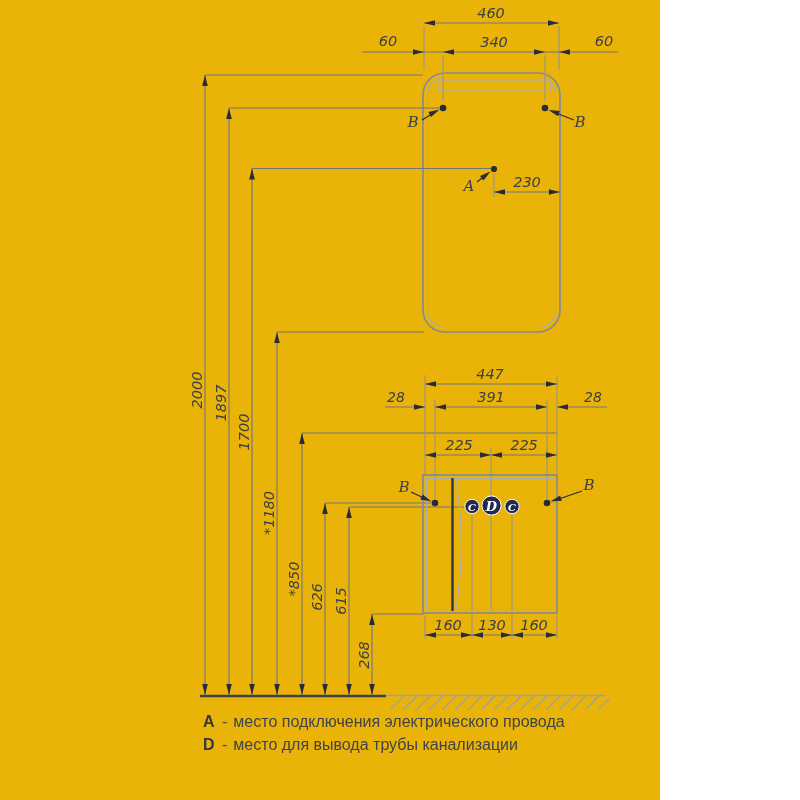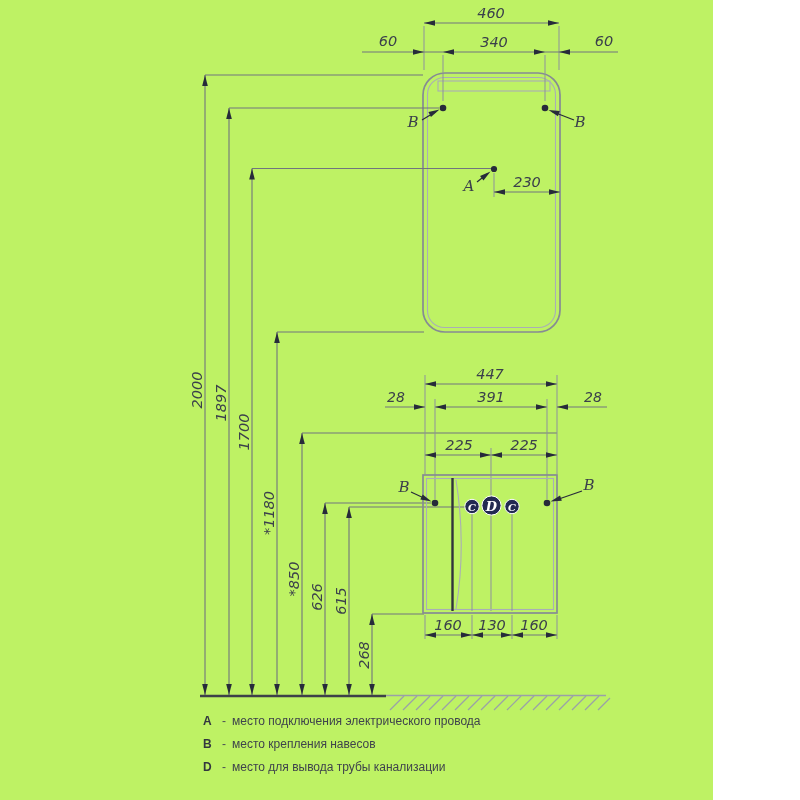--- a/index.html
+++ b/index.html
@@ -1,31 +1,31 @@
 <!DOCTYPE html>
 <html><head>
 <meta charset="utf-8">
 <style>
   html,body{margin:0;padding:0;background:#ffffff;}
-  #canvas{position:relative;width:713px;height:800px;background:#bef264;overflow:hidden;
+  #canvas{position:relative;width:660px;height:800px;background:#eab308;overflow:hidden;
           font-family:"Liberation Sans", sans-serif;}
   #drawing{position:absolute;left:0;top:0;}
   .dimtxt{font-family:"DejaVu Sans", sans-serif;font-style:italic;font-size:14.5px;fill:#3b404b;}
   .dimtxt-sm{font-family:"DejaVu Sans", sans-serif;font-style:italic;font-size:14px;fill:#3b404b;}
   .marktxt{font-family:"DejaVu Serif", serif;font-style:italic;font-size:15px;fill:#3b404b;}
   .circtxt{font-family:"DejaVu Serif", serif;font-style:italic;font-weight:bold;fill:#ffffff;}
   .outline{stroke:#868b94;stroke-width:1.7;fill:none;}
   .outline-in{stroke:#a9aeb6;stroke-width:1.1;fill:none;}
   .dimline{stroke:#70757e;stroke-width:1.1;}
   .extline{stroke:#8d929b;stroke-width:1;}
   .darkfill{fill:#272b3a;}
   .leader{stroke:#272b3a;stroke-width:1.2;}
   .navy{fill:#232a52;}
   #legend{position:absolute;left:203px;top:710px;color:#3f434c;}
-  .legend-row{height:23px;line-height:23px;font-size:12px;white-space:nowrap;}
+  .legend-row{height:23px;line-height:23px;font-size:16px;white-space:nowrap;}
   .legend-key{font-weight:bold;color:#33373f;display:inline-block;min-width:17px;}
   .legend-dash{padding:0 6px 0 2px;color:#4a4e57;}
 </style>
 </head>
 <body>
 
 <div id="canvas">
 <svg id="drawing" width="800" height="800" viewBox="0 0 800 800">
 
   <g>
@@ -224,19 +224,16 @@
       <line x1="598" y1="710" x2="610" y2="698"></line>
     </g>
   </g>
 </svg>
 
 <div id="legend">
   <div class="legend-row">
     <span class="legend-key">A</span><span class="legend-dash">-</span><span>место подключения электрического провода</span>
   </div>
   <div class="legend-row">
-    <span class="legend-key">B</span><span class="legend-dash">-</span><span>место крепления навесов</span>
-  </div>
-  <div class="legend-row">
     <span class="legend-key">D</span><span class="legend-dash">-</span><span>место для вывода трубы канализации</span>
   </div>
 </div>
 </div>
 
 </body></html>

